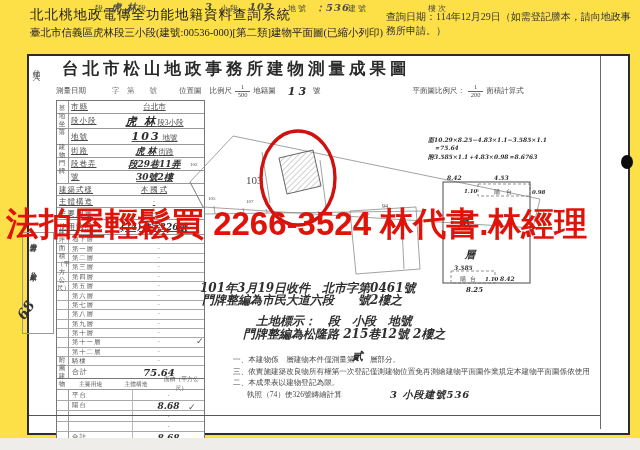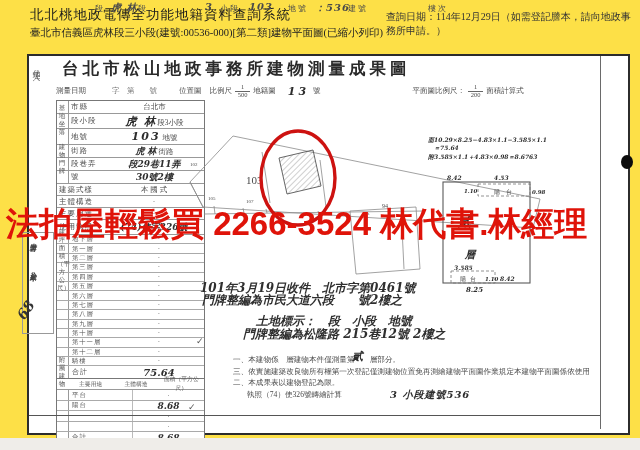--- a/index.html
+++ b/index.html
@@ -20,21 +20,21 @@
   
   .band{left:56px;top:83px;width:540px;height:16px;font-size:7.5px;color:#4a4a4a;display:flex;align-items:center;}
   .band .seg{white-space:nowrap;}
   .frac{display:inline-block;text-align:center;vertical-align:middle;font-size:6.5px;line-height:6.5px;margin:0 3px;}
   .frac .num{display:block;border-bottom:1px solid #666;padding:0 6px;}
   .sheet-hw{font-size:11px;letter-spacing:3px;}
   
   .hw{font-family:"DejaVu Serif",serif;font-style:italic;font-weight:700;color:#2d2d2d;}
   
   .ltable{left:56px;top:100px;width:147px;border:1px solid #777;font-size:7.5px;color:#4a4a4a;background:#fff;}
-  .lrow{position:relative;display:flex;align-items:center;border-bottom:1px solid #999;}
+  .lrow{position:relative;display:flex;align-items:center;border-bottom:1px solid #999;text-decoration:underline;}
   .gcol{width:11px;align-self:stretch;border-right:1px solid #999;flex:none;}
   .lbl{width:34px;flex:none;padding-left:2px;letter-spacing:1px;}
   .lbl.wide{width:45px;}
   .val{flex:1;text-align:center;}
   .gvlabel{position:absolute;left:57px;width:10px;font-size:6.5px;color:#555;z-index:3;text-align:center;line-height:8px;}
   .big-hw{font-size:11px;letter-spacing:2px;}
   .mid-hw{font-size:9px;}
   
   .frow{display:flex;align-items:center;border-bottom:1px solid #aaa;height:8.4px;line-height:8px;}
   .fname{width:42px;flex:none;padding-left:3px;font-size:6.3px;letter-spacing:1px;color:#555;}

